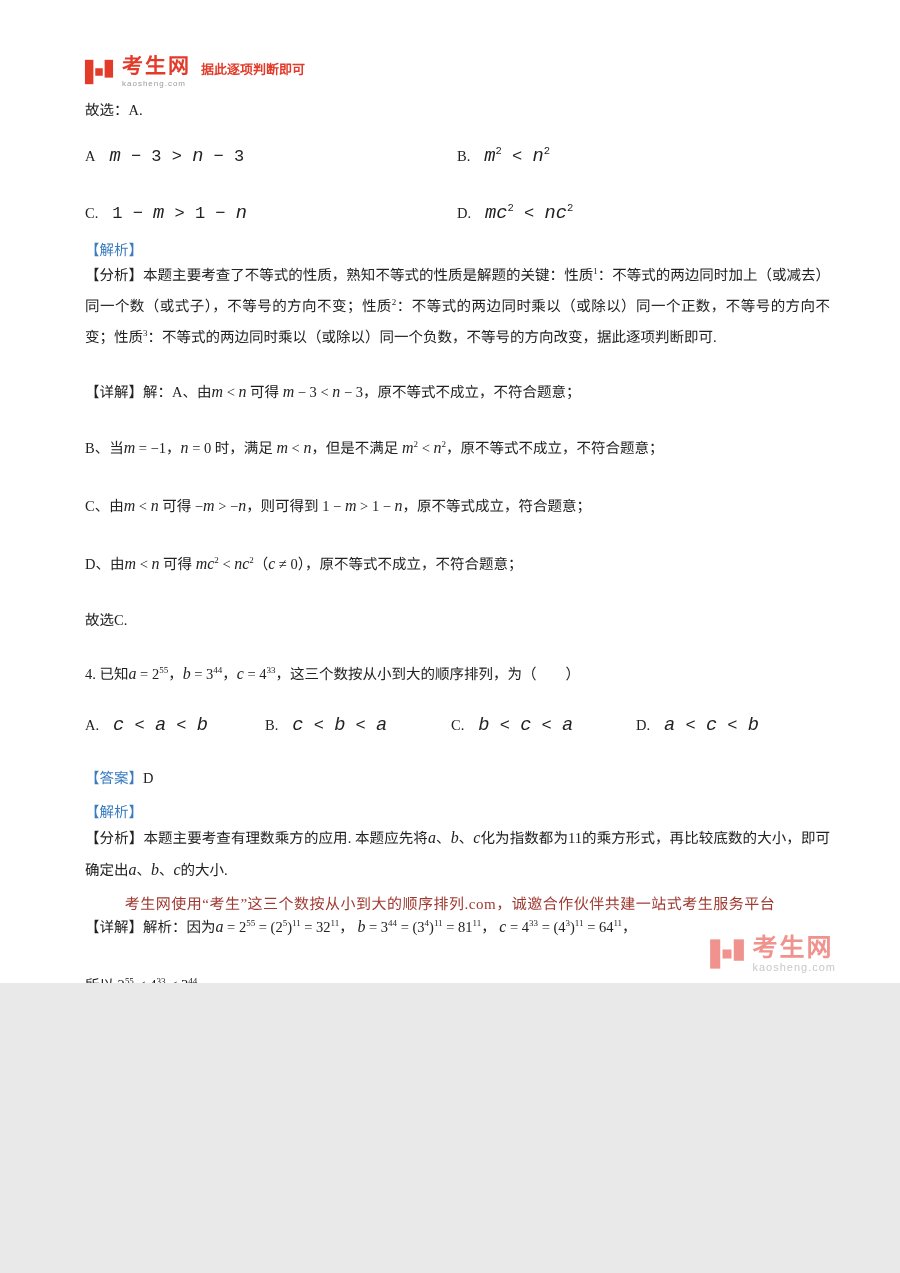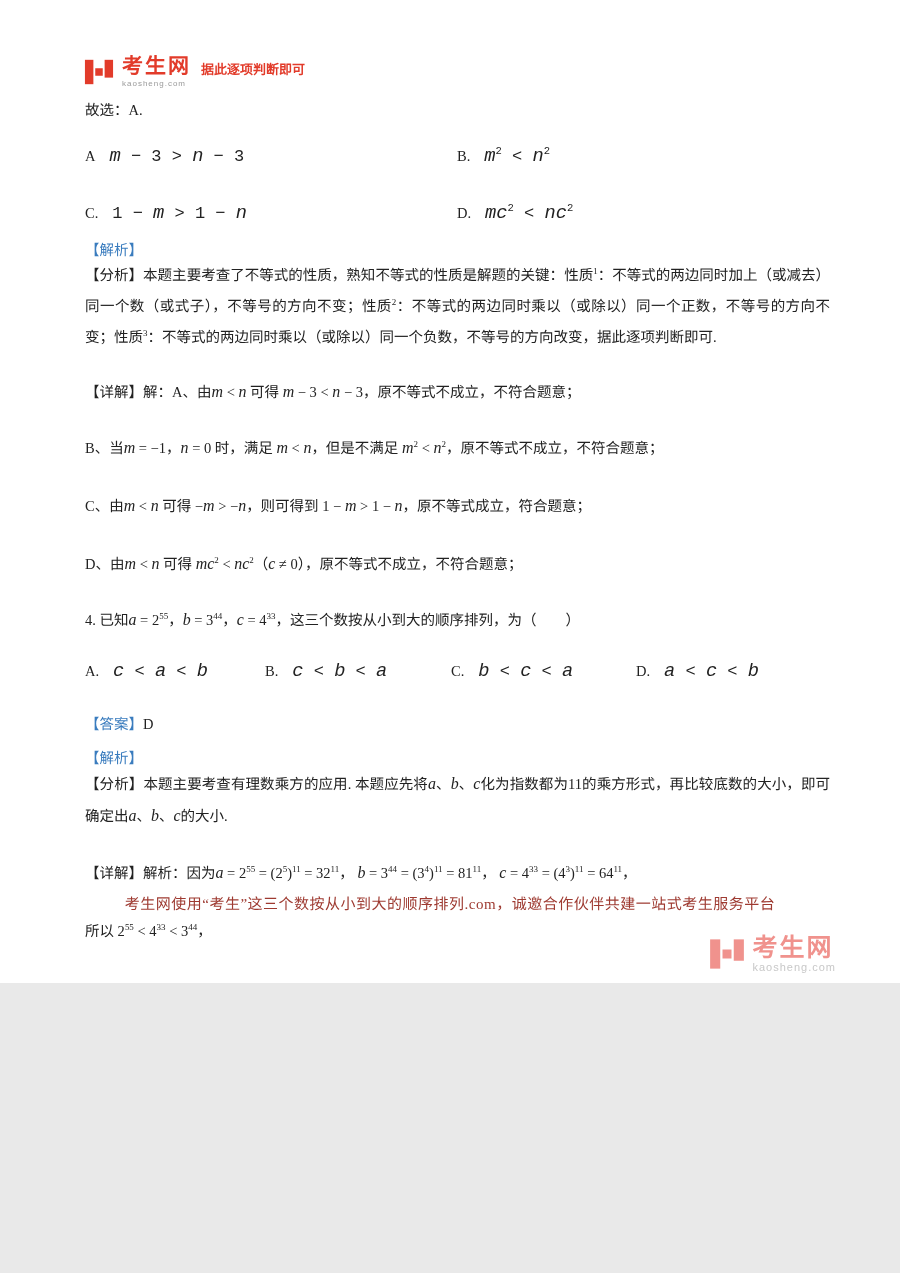--- a/index.html
+++ b/index.html
@@ -94,20 +94,21 @@
 
 
     <p class="jiexi"><span class="blue">【解析】</span></p>
 
     <p class="para"><span>【分析】</span><span>本题主要考查了不等式的性质，熟知不等式的性质是解题的关键：性质<sup>1</sup>：不等式的两边同时加上（或减去）同一个数（或式子），不等号的方向不变；性质<sup>2</sup>：不等式的两边同时乘以（或除以）同一个正数，不等号的方向不变；性质<sup>3</sup>：不等式的两边同时乘以（或除以）同一个负数，不等号的方向改变，据此逐项判断即可.</span></p>
 
     <p class="detail">【详解】解：A、由<i>m</i> &lt; <i>n</i> 可得 <i>m</i> − 3 &lt; <i>n</i> − 3，原不等式不成立，不符合题意；</p>
     <p class="detail detail-tall">B、当<i>m</i> = −1，<i>n</i> = 0 时，满足 <i>m</i> &lt; <i>n</i>，但是不满足 <i>m</i><sup>2</sup> &lt; <i>n</i><sup>2</sup>，原不等式不成立，不符合题意；</p>
     <p class="detail detail-tall">C、由<i>m</i> &lt; <i>n</i> 可得 −<i>m</i> &gt; −<i>n</i>，则可得到 1 − <i>m</i> &gt; 1 − <i>n</i>，原不等式成立，符合题意；</p>
     <p class="detail detail-tall">D、由<i>m</i> &lt; <i>n</i> 可得 <i>mc</i><sup>2</sup> &lt; <i>nc</i><sup>2</sup>（<i>c</i> ≠ 0），原不等式不成立，不符合题意；</p>
+    <p class="detail">故选C.</p>
 
     <p class="stem stem-q4">4. 已知<i>a</i> = 2<sup>55</sup>，<i>b</i> = 3<sup>44</sup>，<i>c</i> = 4<sup>33</sup>，这三个数按从小到大的顺序排列，为（  ）</p>
 
     <div class="opts opts4">
       <div class="opt">
         <span class="opt-label">A.</span>
         <span class="formula"><i>c</i> &lt; <i>a</i> &lt; <i>b</i></span>
       </div>
       <div class="opt">
         <span class="opt-label">B.</span>

